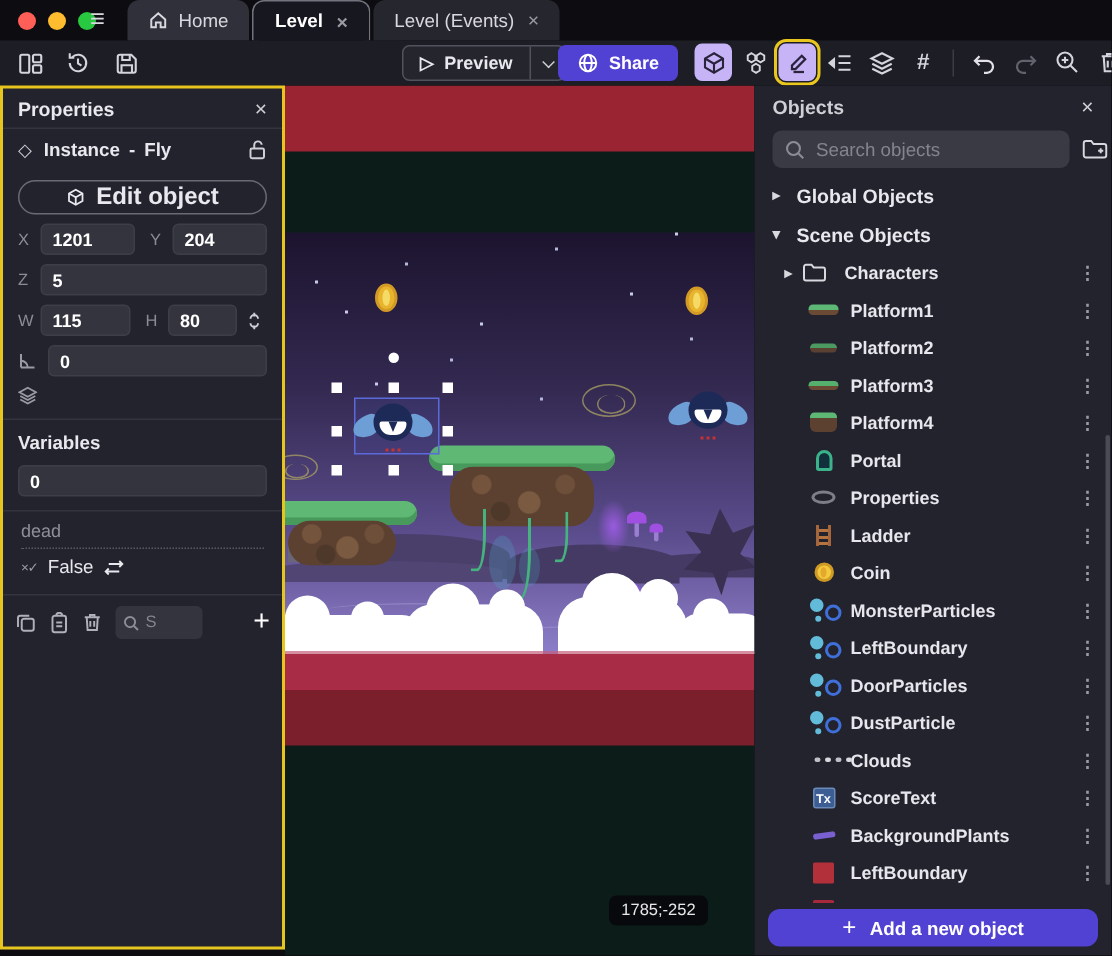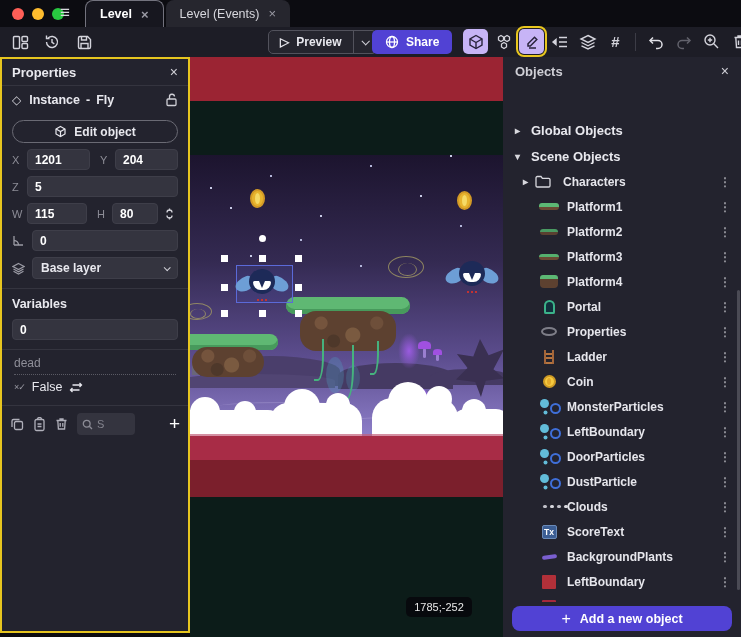--- a/index.html
+++ b/index.html
@@ -154,21 +154,21 @@
     border:2px solid #e6c51f; overflow:hidden; }
   .p-head { height:26px; display:flex; align-items:center; padding:0 10px; }
   .p-title { font-size:13px; font-weight:bold; }
   .p-x { margin-left:auto; color:#cfcfd6; font-size:14px; }
   .p-div { border-top:1px solid #34343f; }
   .inst-row { height:28px; display:flex; align-items:center; gap:8px; padding:0 10px; font-size:12.5px; }
   .inst-dia { color:#cfcfd6; font-size:12px; }
   .inst-lbl { font-weight:bold; display:flex; gap:6px; }
   .inst-lock { margin-left:auto; }
   .edit-btn { margin:6px 10px 0; height:23px; border:1px solid #6a6a74; border-radius:13px;
-    display:flex; align-items:center; justify-content:center; gap:7px; font-size:12px; font-weight:bold; }
+    display:flex; align-items:center; justify-content:center; gap:7px; font-size:16px; font-weight:bold; }
   .prow { display:flex; align-items:center; gap:6px; padding:0 10px; margin-top:6px; }
   .flbl { width:9px; color:#8c8c96; font-size:11px; flex:none; }
   .fin { height:21px; background:#34343f; border:1px solid #3e3e49; border-radius:4px; color:#fff;
     font-size:12px; font-weight:bold; font-family:"Liberation Sans",sans-serif; padding:0 7px; width:100%; min-width:0; }
   .picon { width:14px; flex:none; color:#9a9aa4; display:flex; }
   .dropdown { flex:1; height:22px; background:#34343f; border:1px solid #3e3e49; border-radius:4px;
     display:flex; align-items:center; padding:0 8px; font-size:12px; font-weight:bold; }
   .dropdown .chev { margin-left:auto; width:5px; height:5px; }
   .sec-title { padding:8px 10px 2px; font-size:12.5px; font-weight:bold; }
   .var-head { display:flex; align-items:center; padding:8px 10px 2px; }
@@ -245,20 +245,26 @@
 <div class="app">
 
   <div class="titlebar">
     <div class="lights">
       <span class="light l-red"></span>
       <span class="light l-yel"></span>
       <span class="light l-grn"></span>
     </div>
     <span class="hamburger">≡</span>
     <div class="tabs">
+      <div class="tab tab-home">
+        <svg class="home-ico" viewBox="0 0 14 14" fill="none" stroke="#d8d8de" stroke-width="1.4">
+            <path d="M2 6.5 7 2l5 4.5V12H8.7V8.6H5.3V12H2z"></path>
+          </svg>
+        <span>Home</span>
+      </div>
       <div class="tab tab-active">
         <span>Level</span>
         <span class="x">×</span>
       </div>
       <div class="tab tab-events">
         <span>Level (Events)</span>
         <span class="x">×</span>
       </div>
     </div>
   </div>
@@ -511,24 +517,20 @@
         </span>
         <input class="fin" value="0" style="">
       </div>
       <div class="prow">
         <span class="picon">
           <svg width="13" height="13" viewBox="0 0 13 13" fill="none" stroke="#9a9aa4" stroke-width="1.2">
               <path d="M6.5 1.5 12 4.5 6.5 7.5 1 4.5z"></path>
               <path d="M1.5 7 6.5 9.7 11.5 7M1.5 9.3 6.5 12l5-2.7"></path>
             </svg>
         </span>
-        <div class="dropdown">
-          <span>Base layer</span>
-          <span class="chev"></span>
-        </div>
       </div>
       <div class="p-div" style="margin-top:9px"></div>
       <div class="sec-title">Variables</div>
       <div class="prow">
         <input class="fin" value="0" style="">
       </div>
       <div class="p-div" style="margin-top:9px"></div>
       <div class="dead-row">dead</div>
       <div class="false-row">
         <span class="boolmark">×✓</span>
@@ -565,20 +567,35 @@
         </span>
         <span class="plusbtn">+</span>
       </div>
     </div>
 
     <div class="objects">
       <div class="o-head">
         <span class="o-title">Objects</span>
         <span class="o-x">×</span>
       </div>
+      <div class="o-search-row">
+        <span class="o-search">
+          <svg width="14" height="14" viewBox="0 0 14 14" fill="none" stroke="#8c8c96" stroke-width="1.4">
+              <circle cx="6" cy="6" r="4.3"></circle>
+              <path d="m9.3 9.3 3.2 3.2"></path>
+            </svg>
+          <input placeholder="Search objects" style="">
+        </span>
+        <span>
+          <svg width="18" height="15" viewBox="0 0 18 15" fill="none" stroke="#d8d8de" stroke-width="1.3">
+              <path d="M1.5 3.5A1.5 1.5 0 0 1 3 2h3.5L8 4h7a1.5 1.5 0 0 1 1.5 1.5v6A1.5 1.5 0 0 1 15 13H3a1.5 1.5 0 0 1-1.5-1.5z"></path>
+              <path d="M12.8 6.8v3.4M11.1 8.5h3.4"></path>
+            </svg>
+        </span>
+      </div>
 
       <div class="tree">
         <div class="sect">
           <span class="caret">▸</span>
           <span>Global Objects</span>
         </div>
         <div class="sect">
           <span class="caret">▾</span>
           <span>Scene Objects</span>
         </div>

